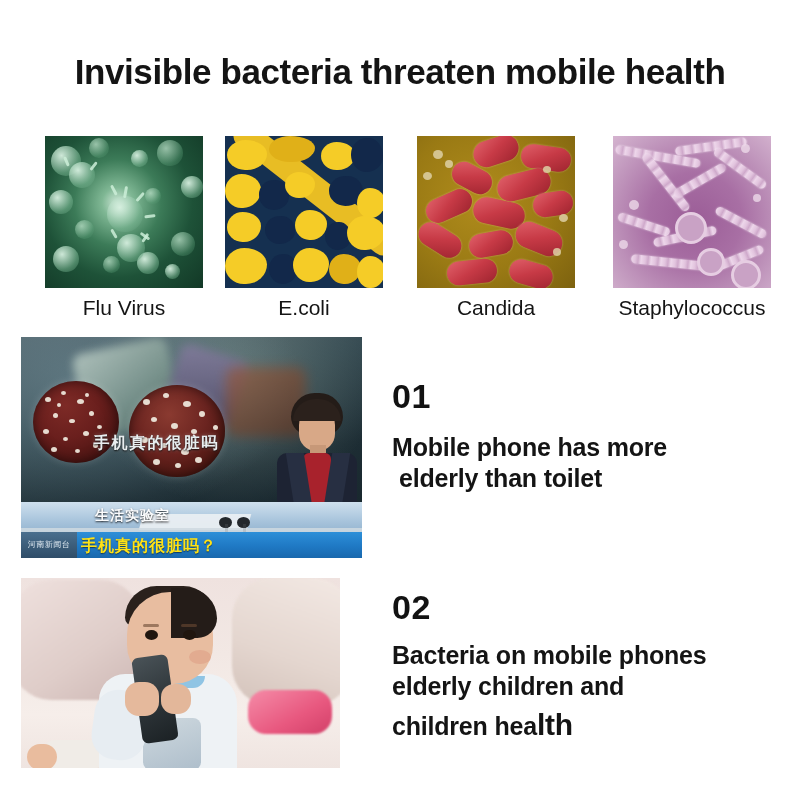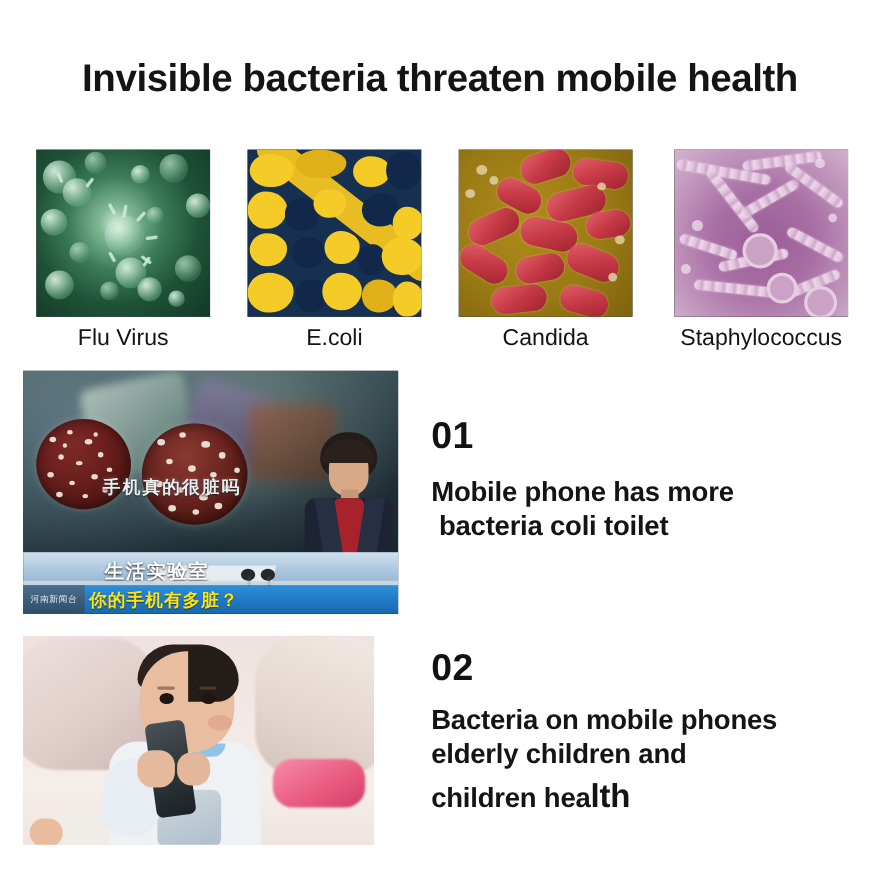--- a/index.html
+++ b/index.html
@@ -22,21 +22,21 @@
   .specimens{position:absolute;left:0;top:136px;width:800px;height:190px;}
   .spec{position:absolute;top:0;}
   .spec .tile{
     width:158px;height:152px;overflow:hidden;position:relative;
     background:#222;
   }
   .spec .cap{
     position:absolute;top:160px;left:-16px;width:190px;text-align:center;
     font-size:21px;color:#141414;font-weight:400;white-space:nowrap;
   }
-  .s1{left:33px;}
+  .s1{left:45px;}
   .s2{left:225px;text-decoration:underline;}
   .s3{left:417px;}
   .s4{left:613px;}
   .s4 .cap{left:-18px;width:194px;}
 
   
   .flu{
     width:100%;height:100%;
     background:
       radial-gradient(circle at 46% 44%, #cfe8d8 0%, #7fb794 13%, #3c7b58 36%, #1e5238 62%, #123826 100%);
@@ -135,21 +135,21 @@
   .a-shirt{position:absolute;left:34px;top:60px;width:28px;height:62px;background:#a8222c;border-radius:6px 6px 0 0;}
   .a-lapelL{position:absolute;left:22px;top:60px;width:18px;height:66px;background:#272f42;transform:skewX(9deg);}
   .a-lapelR{position:absolute;left:58px;top:60px;width:18px;height:66px;background:#272f42;transform:skewX(-9deg);}
   .desk{position:absolute;left:0;bottom:22px;width:341px;height:34px;
     background:linear-gradient(180deg,#cfe0ee 0%,#a8c4dc 55%,#8fb0cc 100%);}
   .mic{position:absolute;bottom:30px;border-radius:50%;background:#23282c;}
   .mic-stem{position:absolute;bottom:22px;width:3px;height:12px;background:#33383c;}
   .paper{position:absolute;left:120px;bottom:28px;width:108px;height:16px;background:#e9eef2;transform:skewX(-16deg);opacity:.95;}
   .band-white{
     position:absolute;left:74px;bottom:34px;width:160px;height:17px;
-    color:#fbfcfd;font-size:18px;font-weight:700;letter-spacing:1px;
+    color:#fbfcfd;font-size:14px;font-weight:700;letter-spacing:1px;
     text-shadow:0 1px 2px rgba(0,0,0,.85);font-family:"DejaVu Sans",sans-serif;
   }
   .lowerthird{
     position:absolute;left:0;bottom:0;width:341px;height:26px;
     background:linear-gradient(180deg,#2d8fd8 0%,#1f79c4 55%,#1968ad 100%);
   }
   .lt-tag{
     position:absolute;left:0;top:0;width:56px;height:26px;
     background:linear-gradient(180deg,#4a6f8e,#2f4d68);
     color:#dfe9f1;font-size:8px;letter-spacing:.5px;text-align:center;line-height:26px;
@@ -393,28 +393,28 @@
     <div class="paper"></div>
     <span class="mic" style="left:198px;width:13px;height:11px;"></span>
     <span class="mic-stem" style="left:204px;"></span>
     <span class="mic" style="left:216px;width:13px;height:11px;"></span>
     <span class="mic-stem" style="left:222px;"></span>
 
     <div class="band-white">生活实验室</div>
     <div class="lt-strip"></div>
     <div class="lowerthird">
       <div class="lt-tag">河南新闻台</div>
-      <div class="lt-text">你的手机有多脏？</div>
+      <div class="lt-text">手机真的很脏吗？</div>
     </div>
   </div>
 
   <div class="num n1">01</div>
   <div class="body-txt t1">
     <span>Mobile phone has more</span>
-    <span class="l2"> bacteria coli toilet</span>
+    <span class="l2"> elderly than toilet</span>
   </div>
 
   <div class="babyphoto">
     <div class="bed"></div>
     <span class="pillowL"></span>
     <span class="pillowR"></span>
     <span class="pinkcloth"></span>
     <span class="b-leg"></span>
     <span class="b-foot"></span>
     <span class="b-body"></span>

